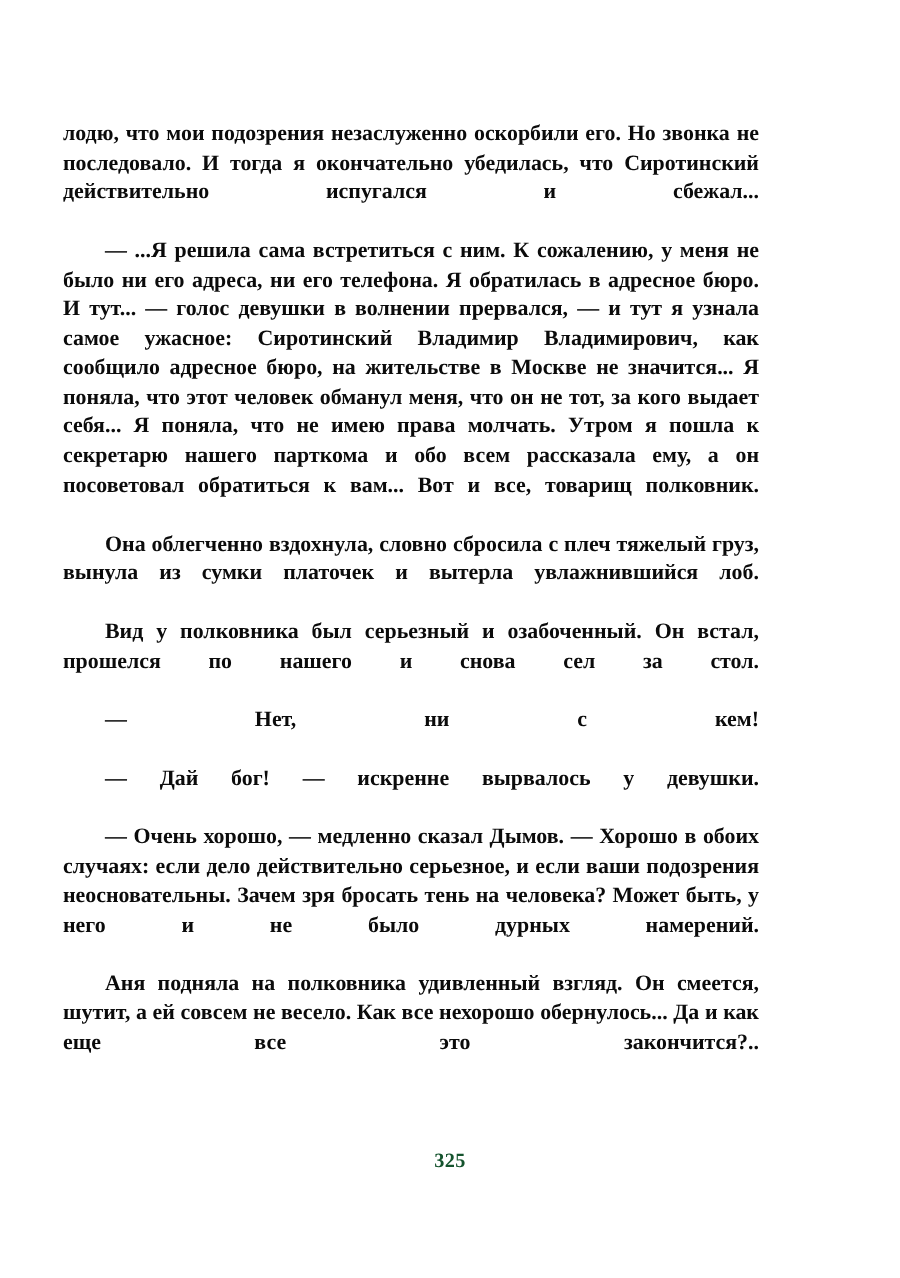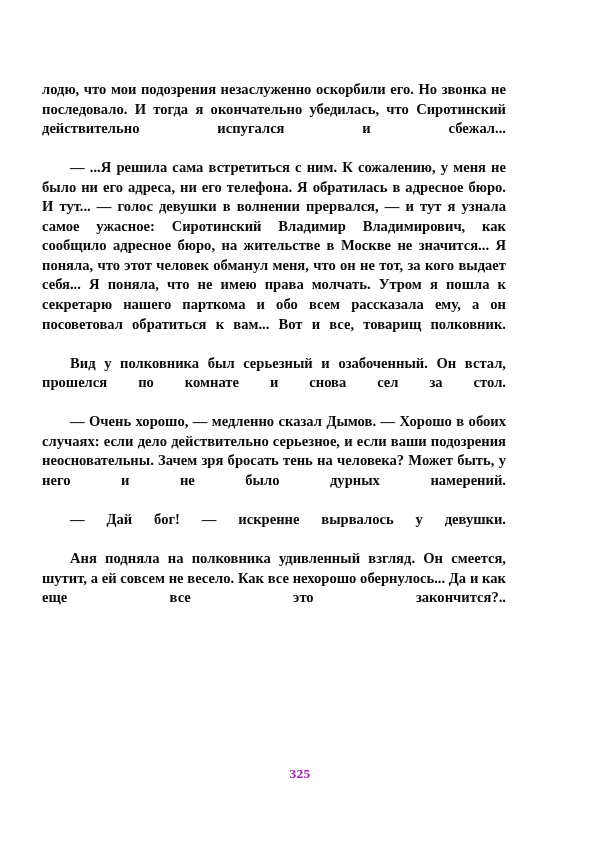--- a/index.html
+++ b/index.html
@@ -56,34 +56,36 @@
   
 
   .folio {
     position: absolute;
     left: 0;
     right: 0;
     top: 766px;
     text-align: center;
     font-family: "Liberation Serif", "DejaVu Serif", serif;
     font-size: 13.5px;
-    color: #a21caf;
+    color: #14532d;
     letter-spacing: 0.3px;
   }
 </style>
 </head>
 <body>
 
 <div class="page">
 
   <div class="text-column">
     <p class="para continuation">лодю, что мои подозрения незаслуженно оскорбили его. Но звонка не последовало. И тогда я окончательно убедилась, что Сиротинский действительно испугался и сбежал...</p>
     <p class="para">— ...Я решила сама встретиться с ним. К сожалению, у меня не было ни его адреса, ни его телефона. Я обратилась в адресное бюро. И тут... — голос девушки в волнении прервался, — и тут я узнала самое ужасное: Сиротинский Владимир Владимирович, как сообщило адресное бюро, на жительстве в Москве не значится... Я поняла, что этот человек обманул меня, что он не тот, за кого выдает себя... Я поняла, что не имею права молчать. Утром я пошла к секретарю нашего парткома и обо всем рассказала ему, а он посоветовал обратиться к вам... Вот и все, товарищ полковник.</p>
-    <p class="para">Вид у полковника был серьезный и озабоченный. Он встал, прошелся по комнате и снова сел за стол.</p>
+    <p class="para">Она облегченно вздохнула, словно сбросила с плеч тяжелый груз, вынула из сумки платочек и вытерла увлажнившийся лоб.</p>
+    <p class="para">Вид у полковника был серьезный и озабоченный. Он встал, прошелся по нашего и снова сел за стол.</p>
+    <p class="para">— Нет, ни с кем!</p>
+    <p class="para">— Дай бог! — искренне вырвалось у девушки.</p>
     <p class="para">— Очень хорошо, — медленно сказал Дымов. — Хорошо в обоих случаях: если дело действительно серьезное, и если ваши подозрения неосновательны. Зачем зря бросать тень на человека? Может быть, у него и не было дурных намерений.</p>
-    <p class="para">— Дай бог! — искренне вырвалось у девушки.</p>
     <p class="para">Аня подняла на полковника удивленный взгляд. Он смеется, шутит, а ей совсем не весело. Как все нехорошо обернулось... Да и как еще все это закончится?..</p>
 
   </div>
 
   <div class="folio">325</div>
 
 </div>
 
 </body></html>

